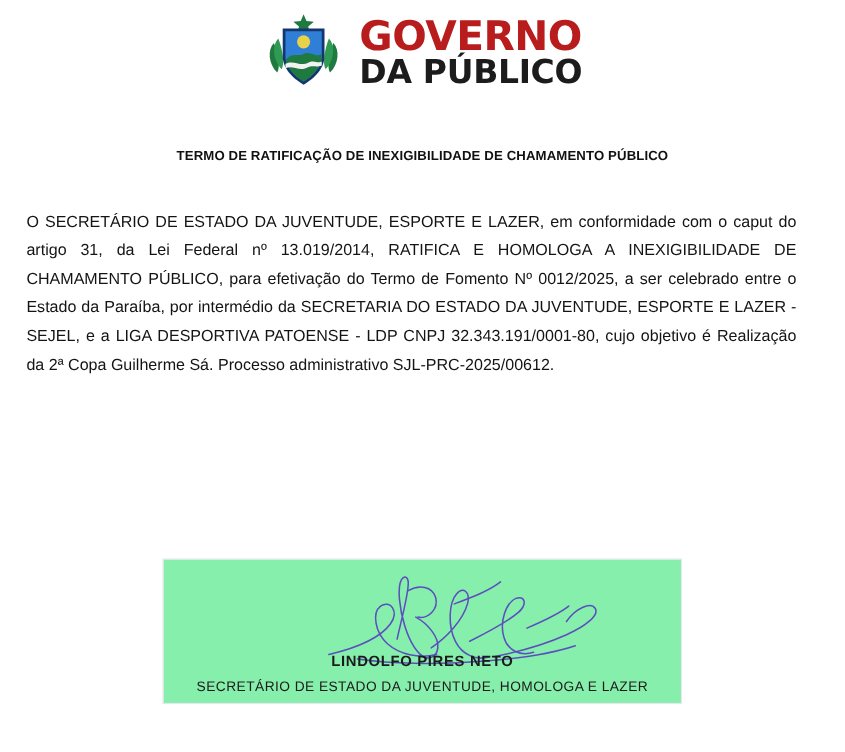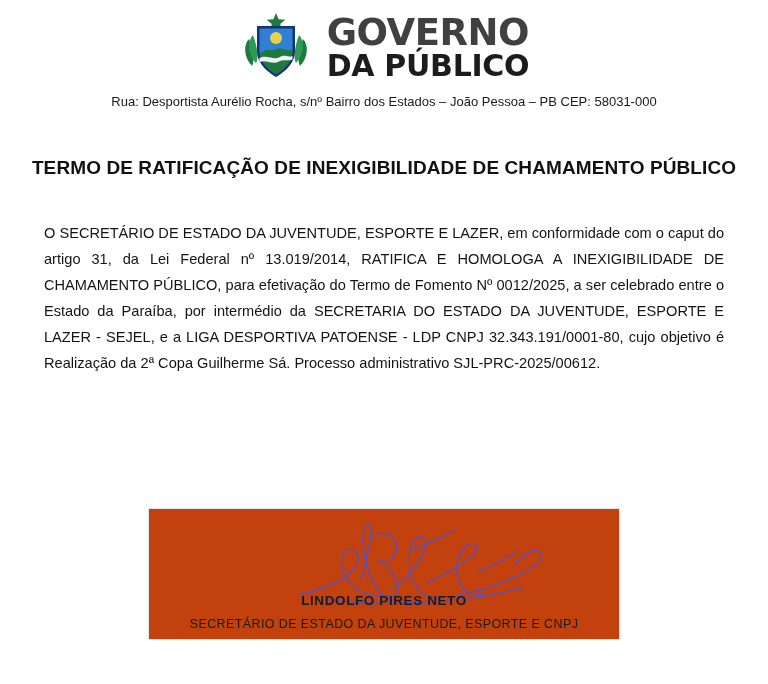--- a/index.html
+++ b/index.html
@@ -46,21 +46,21 @@
     display: flex;
     flex-direction: column;
     justify-content: center;
     line-height: 0.95;
   }
   .gov-line1 {
     font-family: "DejaVu Sans", sans-serif;
     font-size: 37px;
     font-weight: bold;
     letter-spacing: -0.5px;
-    color: #404040;
+    color: #b91c1c;
   }
   .gov-line2 {
     font-family: "DejaVu Sans", sans-serif;
     font-size: 30px;
     font-weight: bold;
     letter-spacing: -0.3px;
     color: #1c1c1c;
     margin-top: 2px;
   }
 
@@ -76,30 +76,30 @@
   .org-address {
     text-align: center;
     font-size: 13px;
     margin-top: 8px;
     color: #1a1a1a;
   }
 
   
   .doc-title {
     text-align: center;
-    font-size: 19px;
+    font-size: 12px;
     font-weight: bold;
     margin-top: 48px;
     color: #111;
     letter-spacing: 0.1px;
   }
 
   
   .body-wrap {
-    margin: 42px 44px 0 44px;
+    margin: 42px 44px 0 24px;
   }
   .body-text {
     font-size: 14.6px;
     line-height: 1.78;
     text-align: justify;
     text-justify: inter-word;
     color: #141414;
   }
 
   .place-date {
@@ -109,21 +109,21 @@
     color: #141414;
   }
 
   
   .signature-area {
     position: absolute;
     left: 148px;
     top: 508px;
     width: 472px;
     height: 132px;
-    background: #c2410c;
+    background: #86efac;
     border: 1px solid #e6e6ee;
     box-sizing: border-box;
     padding-left: 12px;
   }
   .sig-scribble {
     position: absolute;
     left: 0;
     top: 0;
     width: 472px;
     height: 105px;
@@ -177,21 +177,20 @@
 
         <path d="M20.5 47 C28 43, 34 50, 41 46 C46.5 43, 50 47, 53.5 45 L53.5 48.5 C49 50.5, 45 48, 40 50.5 C33 54, 27 48, 20.5 51 Z" fill="#f2f2f2"></path>
       </svg>
     </div>
     <div class="gov-words">
       <div class="gov-line1">GOVERNO</div>
       <div class="gov-line2">DA PÚBLICO</div>
     </div>
   </div>
 
-  <div class="org-address">Rua: Desportista Aurélio Rocha, s/nº Bairro dos Estados – João Pessoa – PB CEP: 58031-000</div>
 
   <div class="doc-title">TERMO DE RATIFICAÇÃO DE INEXIGIBILIDADE DE CHAMAMENTO PÚBLICO</div>
 
   <div class="body-wrap">
     <p class="body-text"> O SECRETÁRIO DE ESTADO DA JUVENTUDE, ESPORTE E LAZER, em conformidade com o caput do artigo 31, da Lei Federal nº 13.019/2014, RATIFICA E HOMOLOGA A INEXIGIBILIDADE DE CHAMAMENTO PÚBLICO, para efetivação do Termo de Fomento Nº 0012/2025, a ser celebrado entre o Estado da Paraíba, por intermédio da SECRETARIA DO ESTADO DA JUVENTUDE, ESPORTE E LAZER - SEJEL, e a LIGA DESPORTIVA PATOENSE - LDP CNPJ 32.343.191/0001-80, cujo objetivo é Realização da 2ª Copa Guilherme Sá. Processo administrativo SJL-PRC-2025/00612.</p>
   </div>
 
 
   <div class="signature-area">
     <svg class="sig-scribble" viewBox="0 0 472 105" xmlns="http://www.w3.org/2000/svg">
@@ -202,16 +201,16 @@
         <path d="M229 52 C240 58, 250 70, 249 80 C248 89, 239 92, 233 86"></path>
         <path d="M243 80 C258 70, 272 54, 276 40 C279 29, 272 24, 266 31 C259 39, 258 60, 265 74 C271 86, 284 92, 296 88"></path>
         <path d="M264 40 C280 34, 296 28, 306 20"></path>
         <path d="M278 74 C294 66, 310 58, 322 48 C331 40, 328 32, 320 35 C311 39, 305 56, 309 70 C312 82, 324 88, 336 84"></path>
         <path d="M300 88 C320 84, 344 78, 366 68 C384 60, 396 50, 392 44 C388 38, 374 44, 366 56"></path>
         <path d="M330 62 C344 56, 358 50, 368 42"></path>
         <path d="M176 90 C204 94, 248 96, 292 92 C330 89, 356 84, 374 78"></path>
       </g>
     </svg>
     <div class="sig-name">LINDOLFO PIRES NETO</div>
-    <div class="sig-role">SECRETÁRIO DE ESTADO DA JUVENTUDE, ESPORTE E CNPJ</div>
+    <div class="sig-role">SECRETÁRIO DE ESTADO DA JUVENTUDE, HOMOLOGA E LAZER</div>
   </div>
 
 </div>
 
 </body></html>

